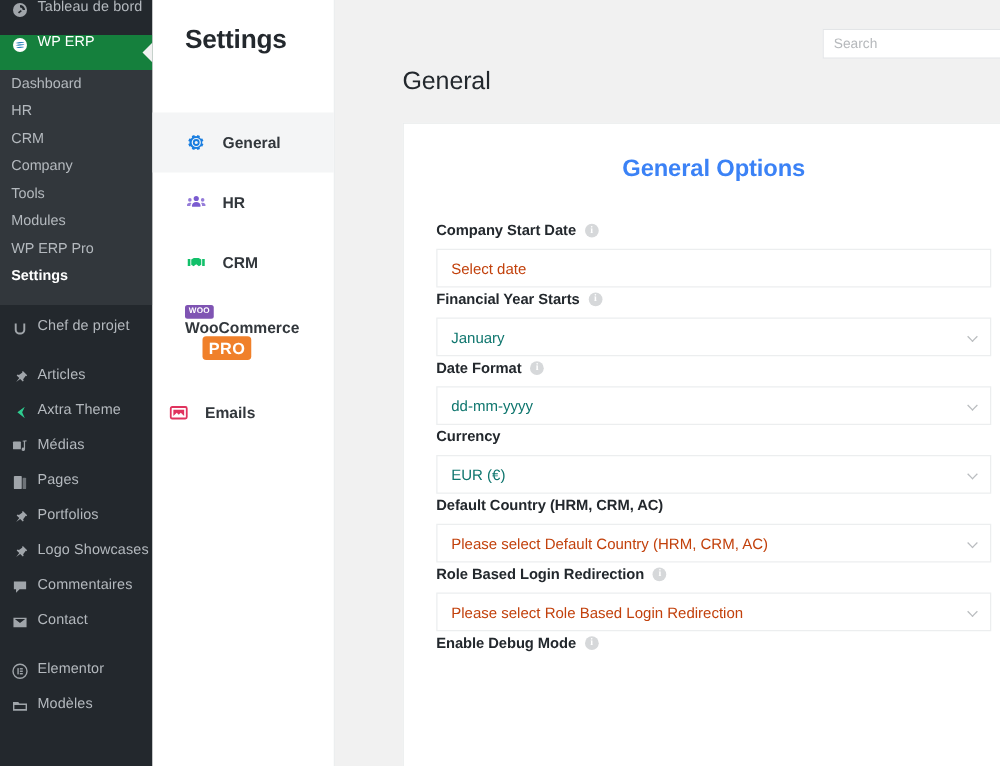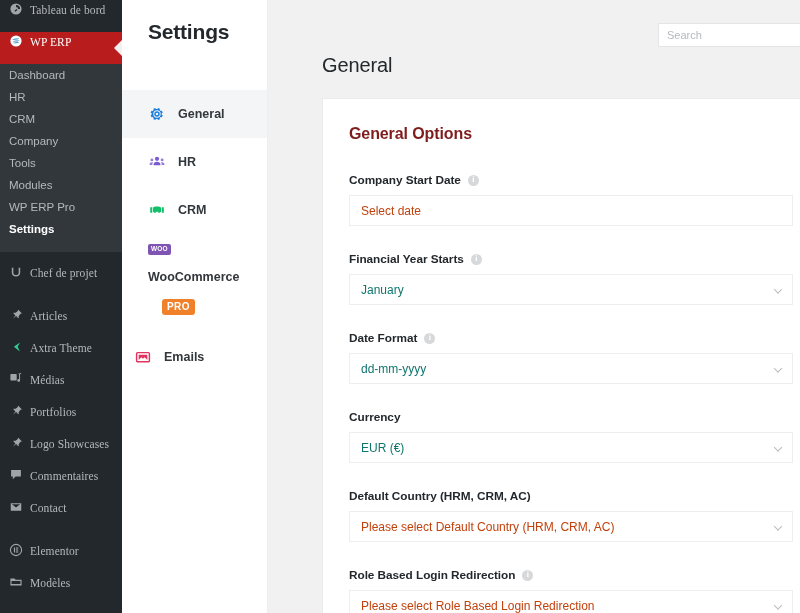--- a/index.html
+++ b/index.html
@@ -12,38 +12,37 @@
   #root { position: relative; width: 800px; height: 613px; display: flex; }
 
   
   .wp-sidebar {
     width: 122px; min-width: 122px; height: 613px;
     background: #23282d;
     position: relative;
     overflow: hidden;
   }
   .wp-item {
-    display: flex; align-items: flex-end;
+    display: flex; align-items: flex-start;
     gap: 7px;
     height: 28px;
-    padding: 16px 8px;
+    padding: 0 8px;
     color: #b4b9be;
     font-size: 11.5px;
     letter-spacing: .1px;
     white-space: nowrap;
-    font-family: Liberation Serif, serif;
   }
   .wp-item .ic {
     width: 15px; height: 15px; min-width: 15px;
     display: flex; align-items: center; justify-content: center;
     color: #a0a5aa;
     font-size: 12px; line-height: 1;
   }
   .wp-item.active {
-    background: #b91c1c;
+    background: #15803d;
     color: #fff;
     position: relative;
   }
   .wp-item.active .ic { color: #fff; }
   .wp-item.active::after {
     content: "";
     position: absolute; right: 0; top: 50%;
     transform: translateY(-50%);
     width: 0; height: 0;
     border-top: 8px solid transparent;
@@ -87,35 +86,35 @@
   }
   .snav-item.active { background: #f4f5f6; }
   .snav-ic {
     width: 17px; height: 17px; min-width: 17px;
     display: flex; align-items: center; justify-content: center;
   }
   .snav-ic svg { width: 16px; height: 16px; display: block; }
   .snav-item.woo {
     height: auto; flex-direction: column;
     align-items: flex-start;
-    gap: 15px;
+    gap: 0;
     padding-top: 10px; padding-bottom: 12px;
   }
   .woo-badge {
     display: inline-block;
     background: #7f54b3; color: #fff;
     font-size: 6.5px; font-weight: bold;
     padding: 2px 3px; border-radius: 2px;
     letter-spacing: .2px;
     line-height: 1;
   }
   .pro-badge {
     display: inline-block;
     background: #f0802a; color: #fff;
-    font-size: 10px; font-weight: bold;
+    font-size: 13px; font-weight: bold;
     padding: 3px 5px; border-radius: 3px;
     letter-spacing: .4px;
     line-height: 1;
     margin-left: 14px;
   }
 
   
   .main {
     flex: 1; height: 613px;
     background: #f1f1f1;
@@ -147,26 +146,27 @@
 
   .card {
     position: absolute;
     left: 54px; top: 98px;
     right: -22px; bottom: -40px;
     background: #fff;
     border: 1px solid #e9ebec;
   }
   .card-inner { padding: 26px 28px 0 26px; }
   .card-heading {
-    font-size: 16px; font-weight: bold;
-    color: #7f1d1d;
+    font-size: 19px; font-weight: bold;
+    color: #3b82f6;
     margin-bottom: 30px;
     letter-spacing: -.1px;
-  }
-  .field { margin-bottom: 26px; }
+    text-align: center;
+  }
+  .field { margin-bottom: 2px; }
   .field-label {
     display: flex; align-items: center; gap: 7px;
     font-size: 11.8px; font-weight: bold;
     color: #23282d;
     margin-bottom: 8px;
     letter-spacing: -.05px;
   }
   .info-icon {
     width: 11px; height: 11px; min-width: 11px;
     border-radius: 50%;
@@ -283,20 +283,29 @@
     <div class="wp-item">
       <span class="ic">
         <svg class="icn-svg" viewBox="0 0 20 20">
             <rect x="2" y="3" width="9" height="9" rx="1"></rect>
             <path d="M13 3h1.4v7.2a2 2 0 10 1.4 1.9V3h1.6V1.6L13 2.4V3z"></path>
           </svg>
       </span>
       <span>Médias</span>
     </div>
 
+    <div class="wp-item">
+      <span class="ic">
+        <svg class="icn-svg" viewBox="0 0 20 20">
+            <rect x="3" y="2.5" width="9" height="15" rx="1"></rect>
+            <rect x="13" y="4.5" width="4" height="13" rx="1" opacity=".6"></rect>
+          </svg>
+      </span>
+      <span>Pages</span>
+    </div>
 
     <div class="wp-item">
       <span class="ic">
         <svg class="icn-svg" viewBox="0 0 20 20">
             <path d="M13.3 2.6l-1 1 .5.6-4 3-1.6-.6-1 1 3 3-3.6 4.6 4.6-3.6 3 3 1-1-.6-1.6 3-4 .6.5 1-1-4.9-4.9z"></path>
           </svg>
       </span>
       <span>Portfolios</span>
     </div>
 

